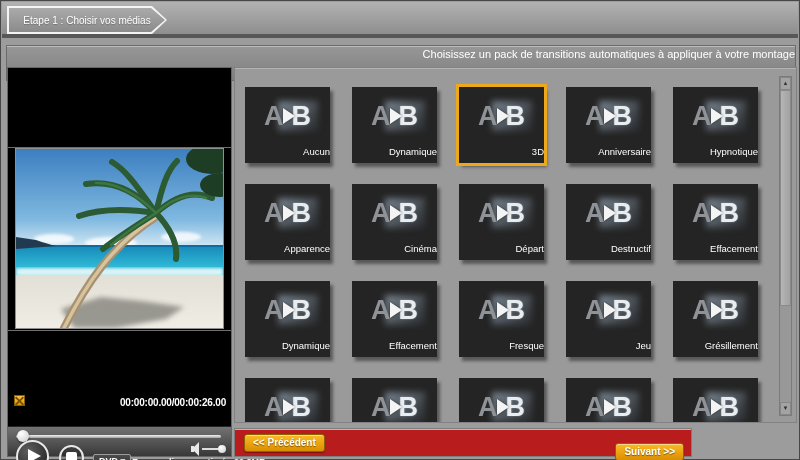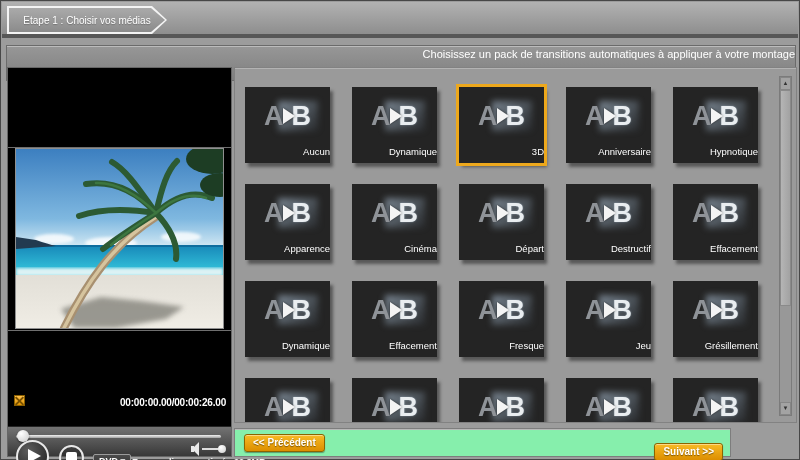--- a/index.html
+++ b/index.html
@@ -91,22 +91,22 @@
   
   .scrollbar { position:absolute; right:4px; top:8px; width:13px; height:340px;
     background:#989898; border:1px solid #7b7b7b; }
   .sb-btn { position:absolute; left:0; width:11px; height:13px; background:#a3a3a3;
     border:1px solid #868686; color:#333; font-size:6px; text-align:center; line-height:11px; }
   .sb-up { top:0; } .sb-down { bottom:0; }
   .sb-thumb { position:absolute; left:0; top:13px; width:11px; height:216px;
     background:linear-gradient(90deg,#b5b5b5,#a2a2a2); border:1px solid #8a8a8a; }
 
   
-  .footer { position:absolute; left:233px; top:427px; width:497px; height:29px;
-    border:1px solid #7d7d7d; background:#86efac; box-shadow:inset 0 1px 0 #b8b8b8; }
+  .footer { position:absolute; left:233px; top:427px; width:458px; height:29px;
+    border:1px solid #7d7d7d; background:#b91c1c; box-shadow:inset 0 1px 0 #b8b8b8; }
   .nav-btn { position:absolute; top:5px; height:18px; padding:0 8px; border-radius:3px;
     background:linear-gradient(#f8bb25,#dc8e00); border:1px solid #8a6400;
     box-shadow:0 1px 1px rgba(0,0,0,.35), inset 0 1px 0 rgba(255,255,255,.45);
     color:#fff; font-size:10px; font-weight:bold; line-height:16px;
     text-shadow:0 1px 1px rgba(0,0,0,.45); cursor:pointer; }
   .prev-btn { left:9px; } .next-btn { right:7px;margin-top:9px; }
 </style>
 </head>
 <body>
 

